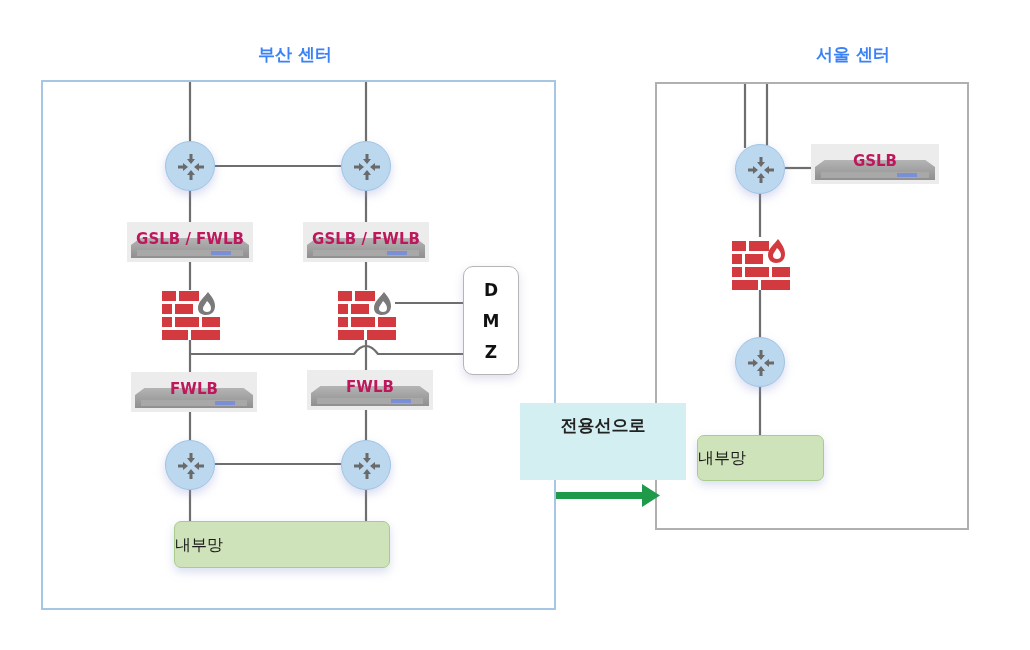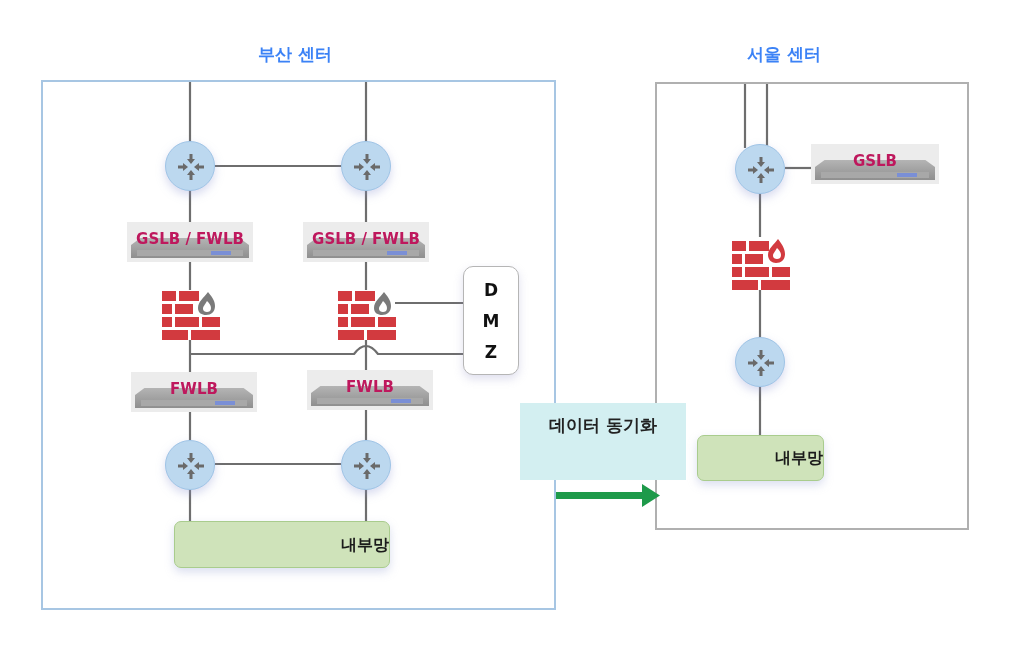--- a/index.html
+++ b/index.html
@@ -11,29 +11,29 @@
   .router { position:absolute; width:50px; height:50px; border-radius:50%; background:#bcd8ef; border:1.5px solid #9fc4e6; box-shadow:0 4px 10px rgba(140,150,210,0.35); box-sizing:border-box; }
   .router svg { position:absolute; left:0; top:0; }
   .device { position:absolute; height:40px; background:#ececec; }
   .device .chassis { position:absolute; left:4px; right:4px; bottom:4px; height:20px; background:linear-gradient(#b4b4b4,#8f8f8f); clip-path:polygon(8% 0,92% 0,100% 35%,100% 100%,0 100%,0 35%); }
   .device .panel { position:absolute; left:10px; right:10px; bottom:6px; height:6px; background:#a8a8a8; }
   .device .led { position:absolute; bottom:7px; width:20px; height:4px; background:#7a8fd6; }
   .device .lbl { position:absolute; left:0; right:0; top:8px; text-align:center; font-weight:bold; font-size:15px; color:#be185d; }
   .firewall { position:absolute; width:62px; height:50px; }
   .dmz { position:absolute; box-sizing:border-box; border:1.5px solid #b5b5b5; border-radius:10px; background:#fff; box-shadow:0 4px 10px rgba(150,150,200,0.3); text-align:center; font-weight:bold; font-size:17px; color:#111; }
   .dmz div { height:31px; line-height:31px; }
-  .internal { position:absolute; box-sizing:border-box; background:#cfe3ba; border:1.5px solid #a9cc8d; border-radius:7px; text-align:right; font-weight:bold; font-size:16px; color:#1a1a1a; box-shadow:0 4px 10px rgba(150,160,210,0.35); }
+  .internal { position:absolute; box-sizing:border-box; background:#cfe3ba; border:1.5px solid #a9cc8d; border-radius:7px; text-align:left; font-weight:normal; font-size:16px; color:#1a1a1a; box-shadow:0 4px 10px rgba(150,160,210,0.35); }
   .sync { position:absolute; background:#d3eff1; text-align:center; font-size:17px; color:#222; font-weight:bold; }
   .sync div { line-height:34px; }
 </style>
 </head>
 <body>
 
 <div class="abs title" style="left:225px;top:43px;width:140px;">부산 센터</div>
-<div class="abs title" style="left:724px;top:43px;width:120px;">서울 센터</div>
+<div class="abs title" style="left:793px;top:43px;width:120px;">서울 센터</div>
 
 <div class="center-box" style="left:41px;top:80px;width:515px;height:530px;border:2px solid #a7c6e3;"></div>
 <div class="center-box" style="left:655px;top:82px;width:314px;height:448px;border:2px solid #b0b0b0;"></div>
 
 <svg class="lines" width="1030" height="650">
   <g stroke="#6e6e6e" stroke-width="2.2" fill="none">
 
     <line x1="190" y1="82" x2="190" y2="145"></line>
     <line x1="190" y1="190" x2="190" y2="225"></line>
     <line x1="190" y1="262" x2="190" y2="290"></line>
@@ -214,14 +214,14 @@
 <div class="dmz" style="left:463px;top:266px;width:56px;height:109px;padding-top:8px;">
   <div>D</div>
   <div>M</div>
   <div>Z</div>
 </div>
 
 <div class="internal" style="left:174px;top:521px;width:216px;height:47px;line-height:45px;">내부망</div>
 <div class="internal" style="left:697px;top:435px;width:127px;height:46px;line-height:44px;">내부망</div>
 
 <div class="sync" style="left:520px;top:403px;width:166px;height:77px;padding-top:5px;box-sizing:border-box;">
-  <div>데이터 동기화</div>
+  <div>전용선으로</div>
 </div>
 
 </body></html>

